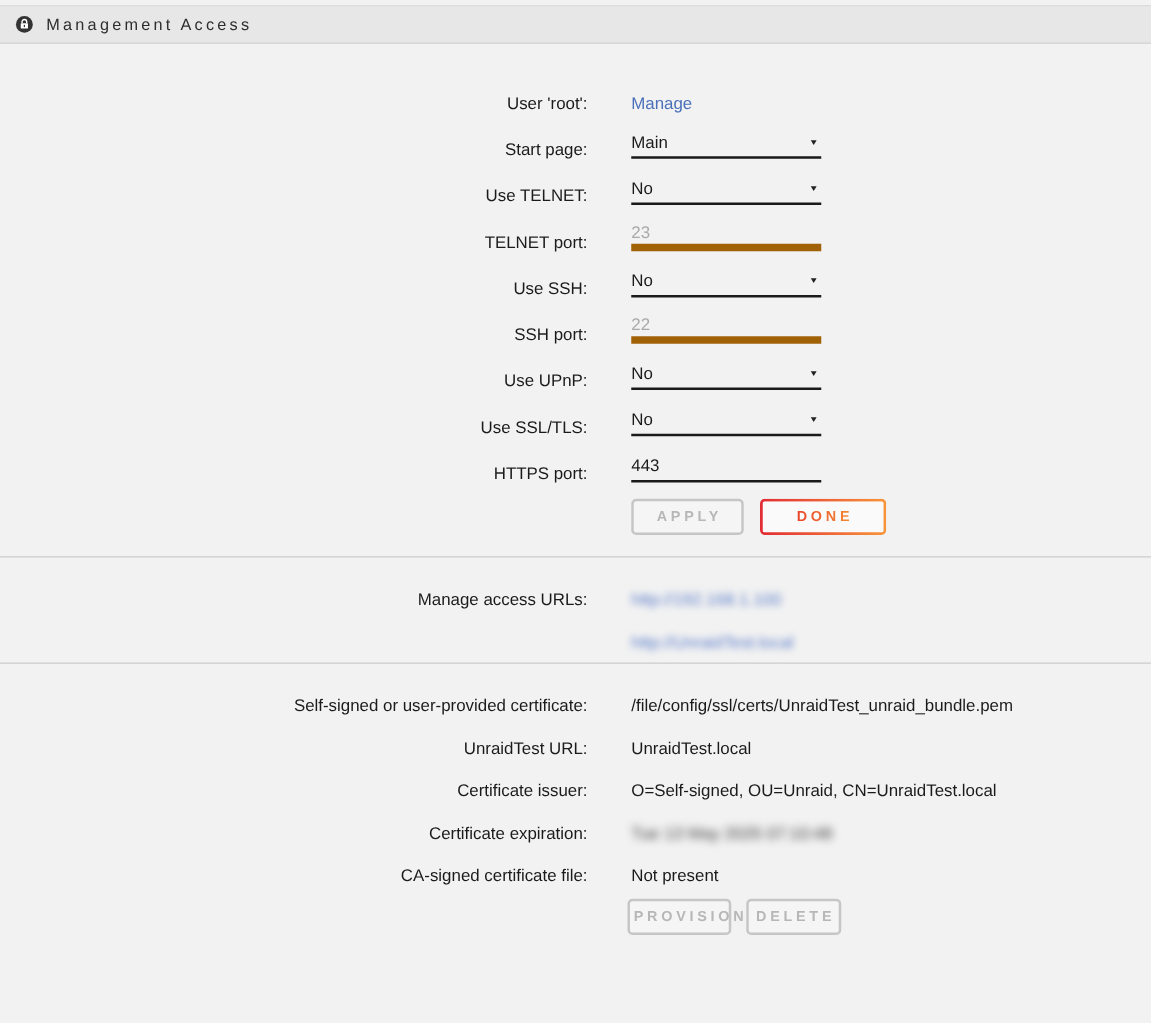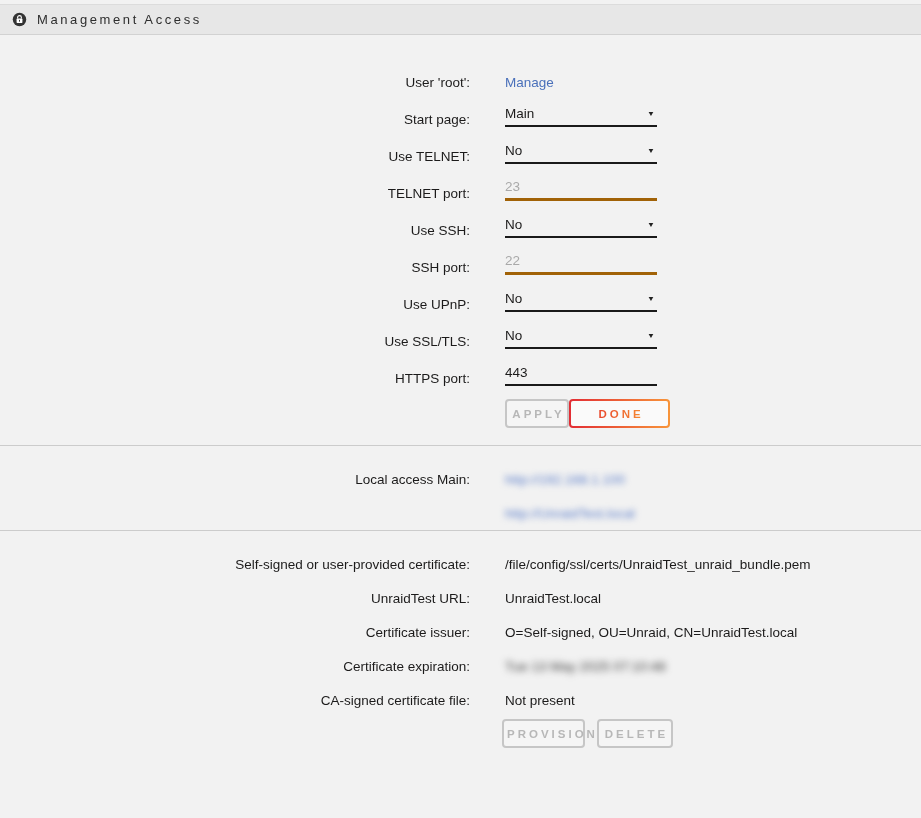--- a/index.html
+++ b/index.html
@@ -51,42 +51,42 @@
     border-bottom: 2px solid #1a1a1a;
     outline: none;
     font-family: "Liberation Sans", sans-serif;
     font-size: 13.5px;
     color: #1c1b1b;
     border-radius: 0;
     padding: 0;
   }
   input.control:disabled {
     color: #a9a9a9;
-    border-bottom: 3px solid #a16207;
+    border-bottom: 6px solid #a16207;
     background: transparent;
   }
   .btn-row { display: flex; align-items: center; margin-left: 505px; margin-top: 13px; }
   .btn {
     font-family: "Liberation Sans", sans-serif;
     font-size: 11.5px;
     font-weight: 700;
     letter-spacing: 3px;
     padding: 7px 0 6px 3px;
     text-align: center;
     border-radius: 4px;
     cursor: pointer;
     background: #f6f6f6;
   }
   .btn.disabled {
     border: 2px solid #c6c6c6;
     color: #b7b7b7;
     cursor: default;
     background: #f5f5f5;
   }
-  .btn-apply { width: 64px; }
+  .btn-apply { width: 90px; margin-right: 13px; }
   .btn-done {
     width: 101px;
     border: 2px solid transparent;
     background: linear-gradient(#fafafa, #fafafa) padding-box,
                 linear-gradient(90deg, #e22c34, #f8953a) border-box;
   }
   .btn-done .grad-text {
     background: linear-gradient(90deg, #e8462d, #f68d33);
     -webkit-background-clip: text;
     background-clip: text;
@@ -213,21 +213,21 @@
   <div class="btn-row">
     <button class="btn disabled btn-apply">APPLY</button>
     <button class="btn btn-done"><span class="grad-text">DONE</span></button>
   </div>
 </div>
 
 <hr class="divider">
 
 <div class="section urls-section">
   <div class="row">
-    <div class="row-label">Local access Main:</div>
+    <div class="row-label">Manage access URLs:</div>
     <div class="row-value">
       <a class="blur-link">http://192.168.1.100</a>
     </div>
   </div>
   <div class="row">
     <div class="row-label"></div>
     <div class="row-value">
       <a class="blur-link">http://UnraidTest.local</a>
     </div>
   </div>

